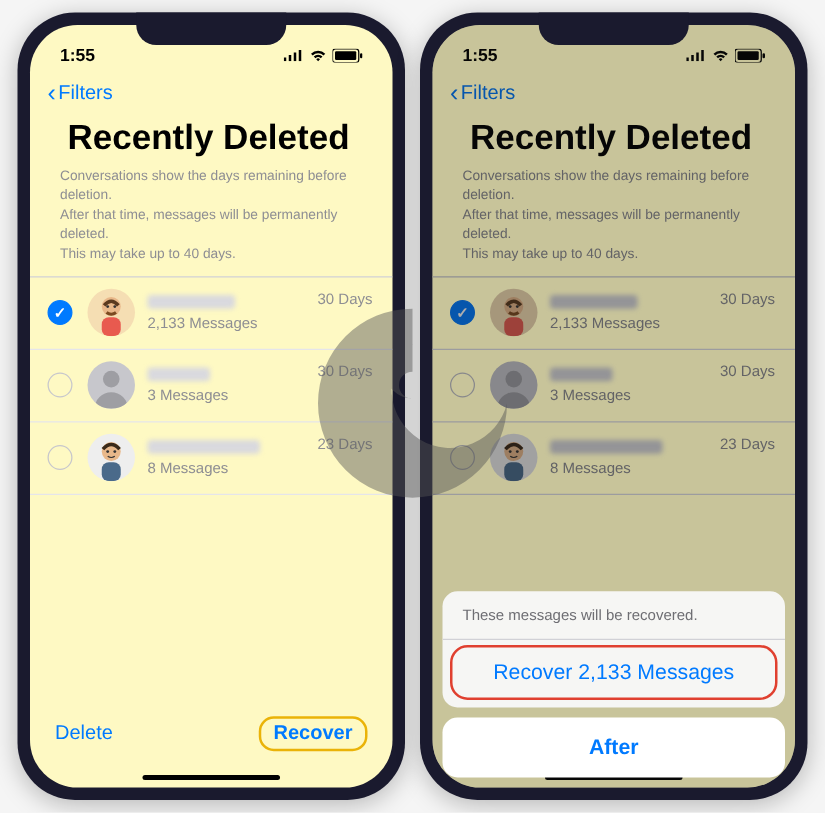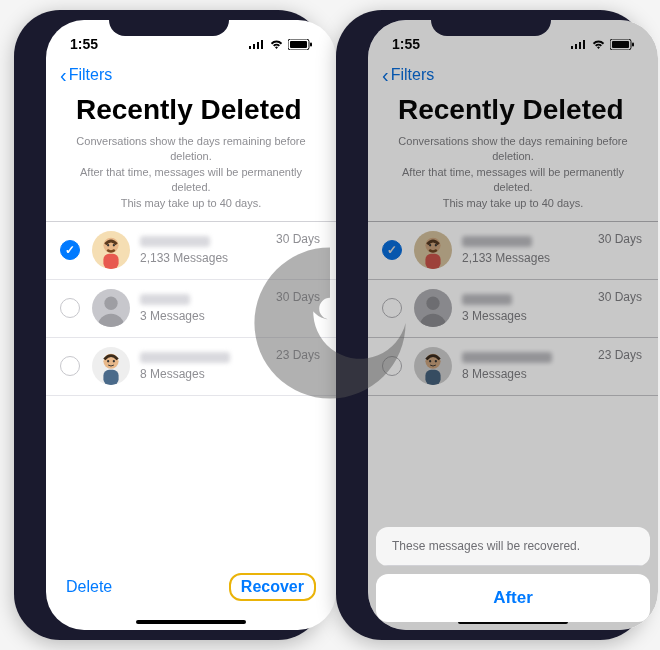--- a/index.html
+++ b/index.html
@@ -17,27 +17,26 @@
   .phone {
     width: 310px;
     height: 630px;
     background: #1a1a2e;
     border-radius: 46px;
     padding: 10px;
     position: relative;
     box-shadow: 0 4px 20px rgba(0,0,0,0.25);
   }
   .phone-inner {
-    background: #ffffff;
+    background: #fef9c3;
     width: 100%;
     height: 100%;
     border-radius: 38px;
     overflow: hidden;
     position: relative;
-    margin-left: 22px;
   }
   .phone.dimmed .phone-inner > * { filter: brightness(0.88) contrast(0.95); }
   .phone.dimmed .sheet, .phone.dimmed .sheet * { filter: none; }
   .notch {
     position: absolute;
     top: 0;
     left: 50%;
     transform: translateX(-50%);
     width: 120px;
     height: 26px;
@@ -67,21 +66,21 @@
   .back-label { color: #007aff; font-size: 16px; }
   .title {
     font-size: 28px;
     font-weight: 700;
     padding: 2px 30px 8px;
     color: #000;
   }
   .info-text {
     font-size: 11px;
     color: #8e8e93;
-    text-align: center;
+    text-align: left;
     padding: 0 24px 10px;
     line-height: 1.4;
   }
   .list {
     border-top: 0.5px solid #d1d1d6;
   }
   .row {
     display: flex;
     align-items: center;
     padding: 8px 14px;
@@ -424,18 +423,19 @@
           <div class="name-blur w3"></div>
           <div class="msg-count">8 Messages</div>
         </div>
         <span class="days">23 Days</span>
       </div>
     </div>
     <div class="backdrop"></div>
     <div class="sheet">
       <div class="sheet-group">
         <div class="sheet-msg">These messages will be recovered.</div>
+        <div class="sheet-btn primary">Recover 2,133 Messages</div>
       </div>
       <div class="sheet-cancel">After</div>
     </div>
     <div class="home-indicator"></div>
   </div>
 </div>
 
 </body></html>

